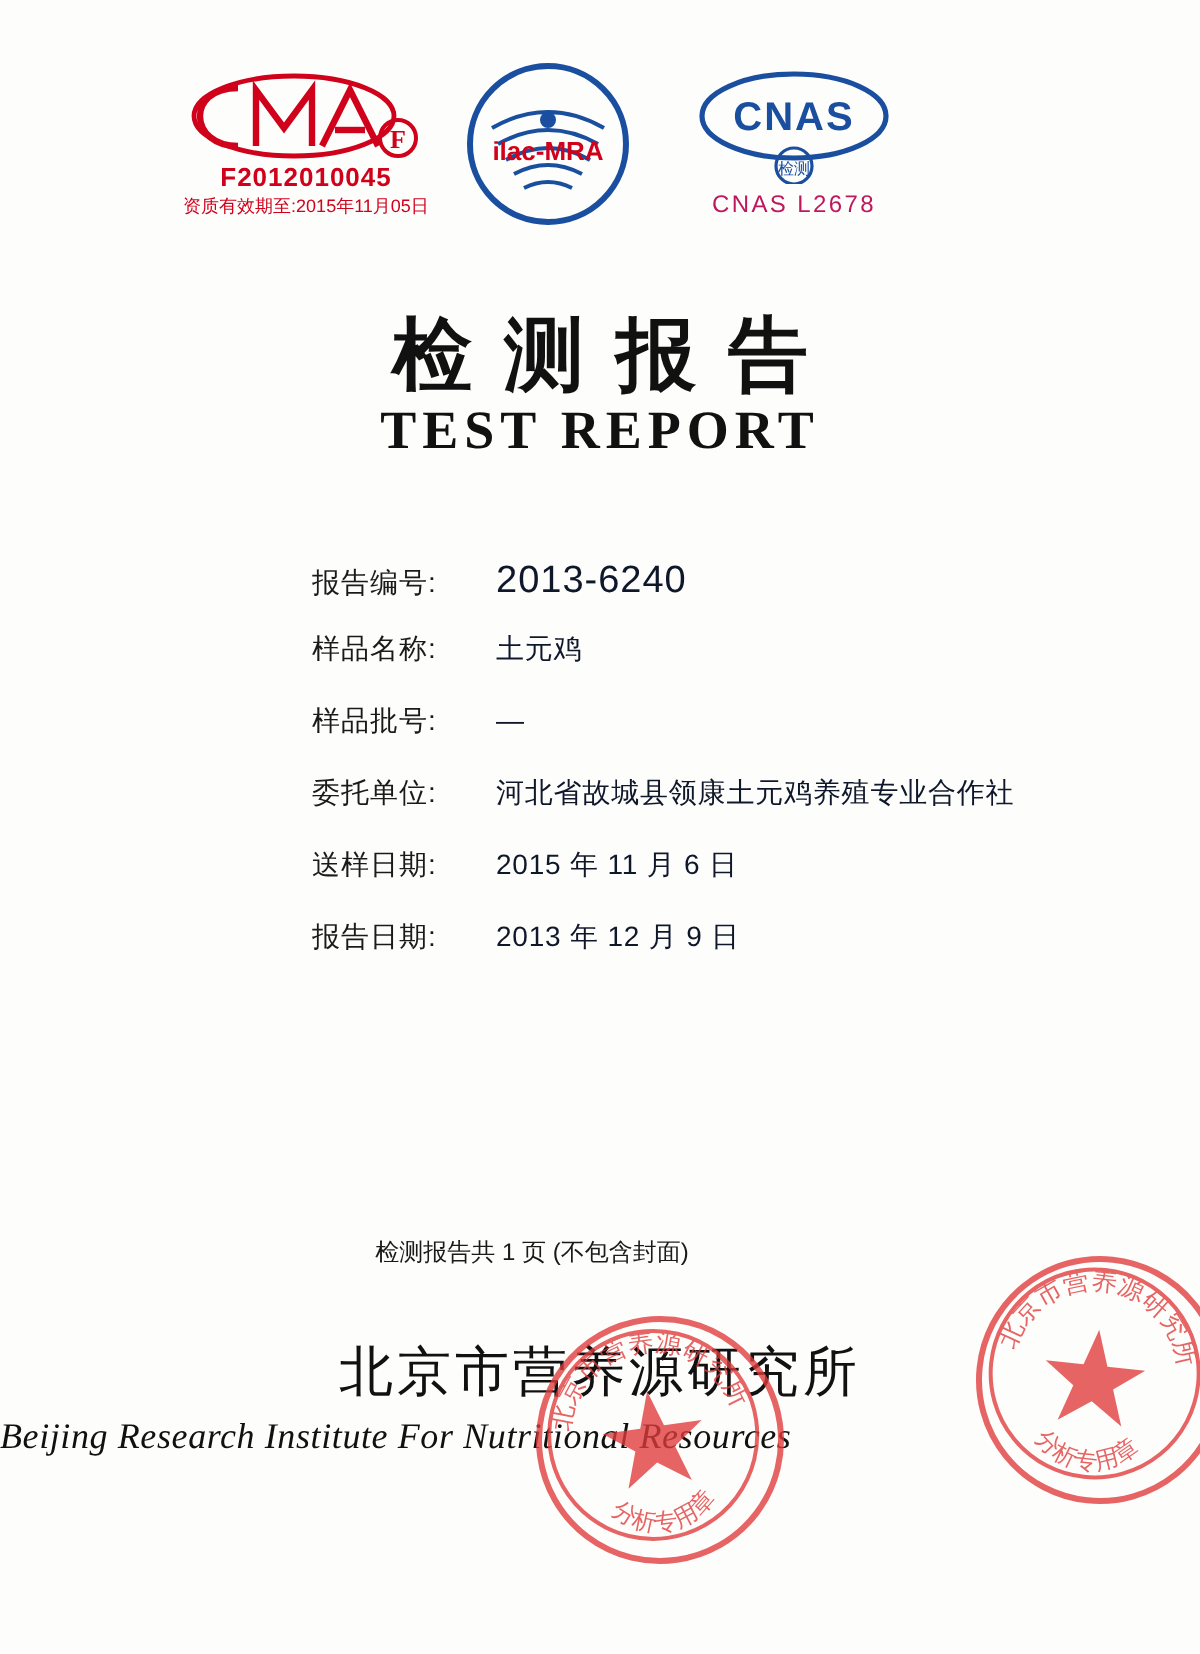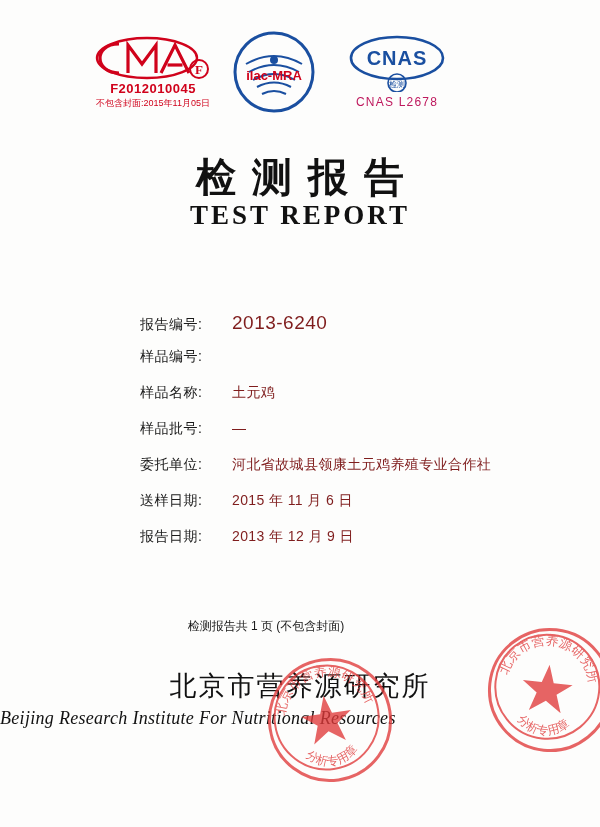--- a/index.html
+++ b/index.html
@@ -117,40 +117,39 @@
     font-size: 27px;
     font-weight: bold;
     letter-spacing: 3px;
     color: #111;
   }
 
   
   .info {
     position: absolute;
     top: 280px;
-    left: 140px;
+    left: 156px;
     width: 400px;
-    margin-top: 32px;
   }
   .info-row {
     display: flex;
     align-items: baseline;
     margin-bottom: 14px;
     min-height: 22px;
   }
   .info-label {
     width: 92px;
     flex: 0 0 92px;
     font-size: 14px;
     color: #1a1a1a;
     letter-spacing: 0.5px;
   }
   .info-value {
     font-size: 14px;
-    color: #7f1d1d;
+    color: #0f172a;
     letter-spacing: 0.4px;
   }
   .info-row.big .info-value {
     font-size: 19px;
     letter-spacing: 0.5px;
   }
 
   
   .pages-note {
     position: absolute;
@@ -225,21 +224,21 @@
             <path d="M33 37 L33 9 L47 28 L61 9 L61 37"></path>
             <path d="M66 37 L80 9 L94 37"></path>
             <path d="M72.5 29 L87.5 29"></path>
           </g>
           <ellipse cx="52" cy="22" rx="50" ry="20" fill="none" stroke="#d0021b" stroke-width="2.4"></ellipse>
           <circle cx="104" cy="33" r="9" fill="none" stroke="#d0021b" stroke-width="2"></circle>
           <text x="104" y="38" font-family="Liberation Serif, serif" font-size="13" font-weight="bold" fill="#d0021b" text-anchor="middle">F</text>
         </svg>
       </div>
       <div class="cma-code">F2012010045</div>
-      <div class="cma-valid">不包含封面:2015年11月05日</div>
+      <div class="cma-valid">资质有效期至:2015年11月05日</div>
     </div>
 
     <div class="ilac">
       <svg width="84" height="84" viewBox="0 0 84 84" xmlns="http://www.w3.org/2000/svg">
         <circle cx="42" cy="42" r="39" fill="none" stroke="#1a4fa0" stroke-width="3"></circle>
         <g fill="none" stroke="#1a4fa0" stroke-width="2">
           <path d="M14 34 Q42 18 70 34"></path>
           <path d="M17 42 Q42 28 67 42"></path>
           <path d="M21 50 Q42 38 63 50"></path>
           <path d="M25 57 Q42 48 59 57"></path>
@@ -263,24 +262,20 @@
     </div>
   </div>
 
   <div class="title-cn">检测报告</div>
   <div class="title-en">TEST REPORT</div>
 
   <div class="info">
     <div class="info-row big">
       <div class="info-label">报告编号:</div>
       <div class="info-value">2013-6240</div>
-    </div>
-    <div class="info-row">
-      <div class="info-label">样品编号:</div>
-      <div class="info-value"></div>
     </div>
     <div class="info-row">
       <div class="info-label">样品名称:</div>
       <div class="info-value">土元鸡</div>
     </div>
     <div class="info-row">
       <div class="info-label">样品批号:</div>
       <div class="info-value">—</div>
     </div>
     <div class="info-row">

